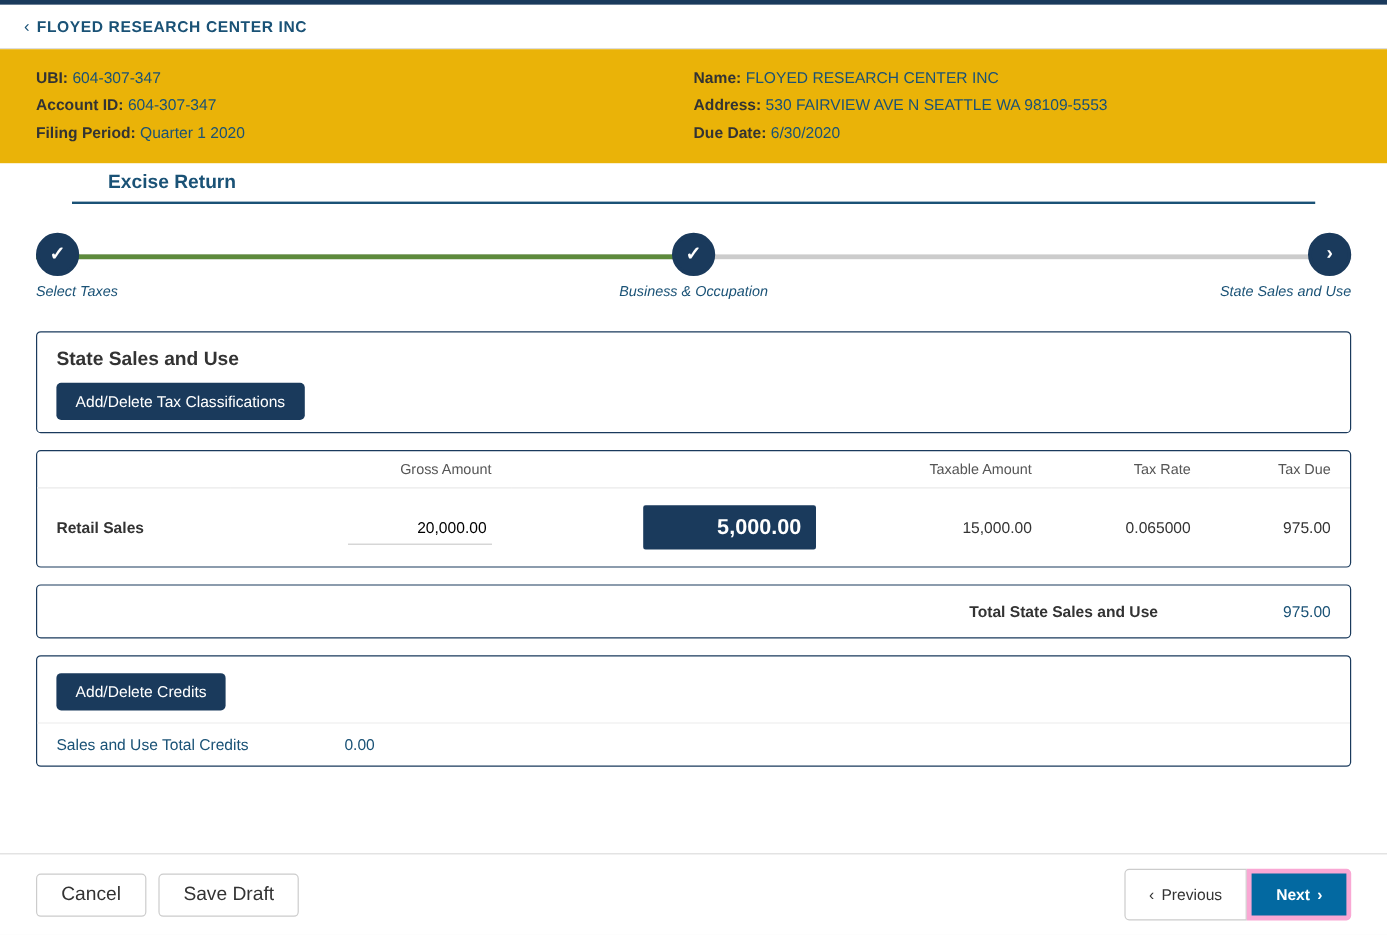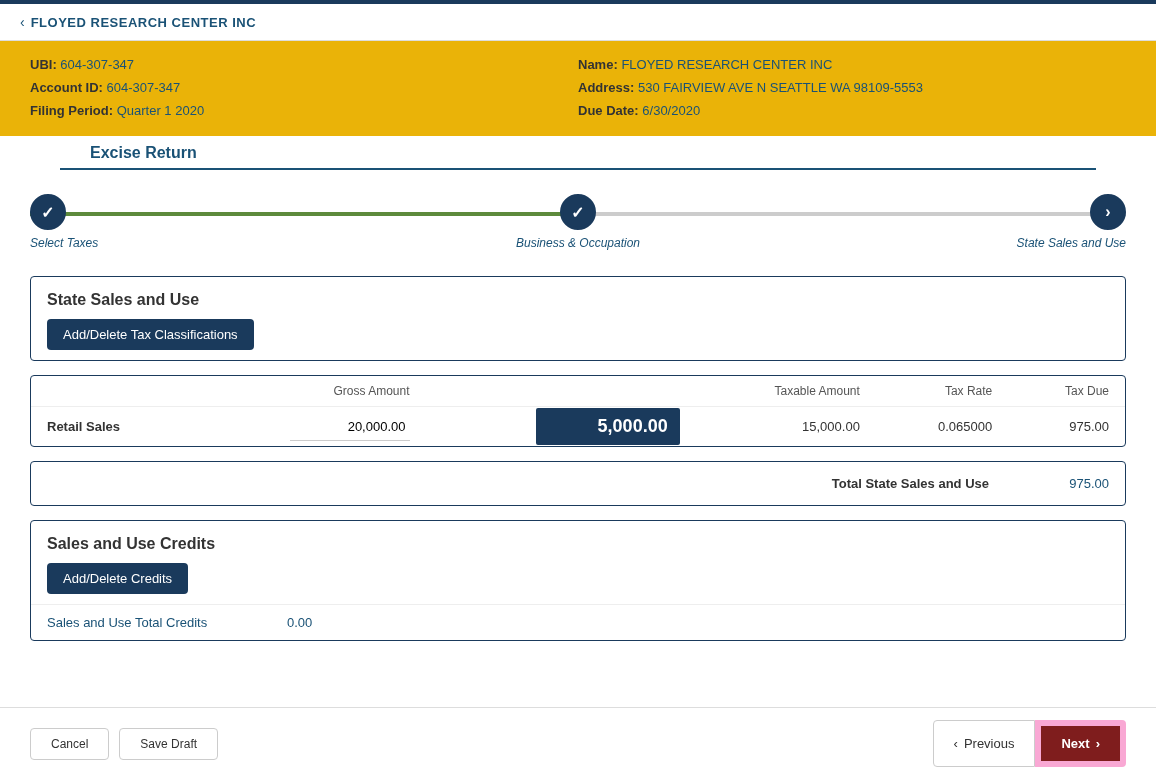--- a/index.html
+++ b/index.html
@@ -187,21 +187,21 @@
     .data-table th {
       padding: 8px 16px;
       font-size: 12px;
       color: #555;
       font-weight: normal;
       text-align: right;
       border-bottom: 1px solid #eee;
     }
     .data-table th:first-child { text-align: left; }
     .data-table td {
-      padding: 1px 16px;
+      padding: 14px 16px;
       text-align: right;
       font-size: 13px;
     }
     .data-table td:first-child { text-align: left; font-weight: bold; }
 
     .input-highlighted {
       background: #1a3a5c;
       color: #fff;
       border: 2px solid #1a3a5c;
       padding: 6px 10px;
@@ -219,21 +219,21 @@
       text-align: right;
       width: 120px;
     }
 
     
     .total-row {
       display: flex;
       justify-content: flex-end;
       align-items: center;
       padding: 14px 16px;
-      gap: 40px;
+      gap: 64px;
     }
     .total-label {
       font-weight: bold;
       font-size: 13px;
     }
     .total-value {
       color: #1a5276;
       font-size: 13px;
       min-width: 80px;
       text-align: right;
@@ -269,42 +269,42 @@
       display: flex;
       gap: 10px;
     }
     .btn-outline {
       background: #fff;
       color: #333;
       border: 1px solid #ccc;
       padding: 8px 20px;
       border-radius: 4px;
       cursor: pointer;
-      font-size: 12px;
+      font-size: 16px;
     }
     .footer-right {
       display: flex;
       gap: 0;
     }
     .btn-nav {
       background: #fff;
       color: #333;
       border: 1px solid #ccc;
       padding: 10px 20px;
       cursor: pointer;
       font-size: 13px;
       display: flex;
       align-items: center;
       gap: 6px;
     }
     .btn-nav.prev { border-radius: 4px 0 0 4px; }
     .btn-nav-next {
-      background: #7f1d1d;
+      background: #0369a1;
       color: #fff;
-      border: 6px solid #f9a8d4;
+      border: 4px solid #f9a8d4;
       padding: 10px 20px;
       cursor: pointer;
       font-size: 13px;
       border-radius: 0 4px 4px 0;
       display: flex;
       align-items: center;
       gap: 6px;
       font-weight: bold;
     }
 
@@ -428,21 +428,20 @@
 
     <div class="card">
       <div class="total-row">
         <span class="total-label">Total State Sales and Use</span>
         <span class="total-value">975.00</span>
       </div>
     </div>
 
     <div class="card">
       <div class="card-header">
-        <div class="card-title">Sales and Use Credits</div>
         <button class="btn-primary">Add/Delete Credits</button>
       </div>
       <hr class="divider">
       <div class="credits-row">
         <span class="credits-label">Sales and Use Total Credits</span>
         <span class="credits-value">0.00</span>
       </div>
     </div>
 
   </div>

